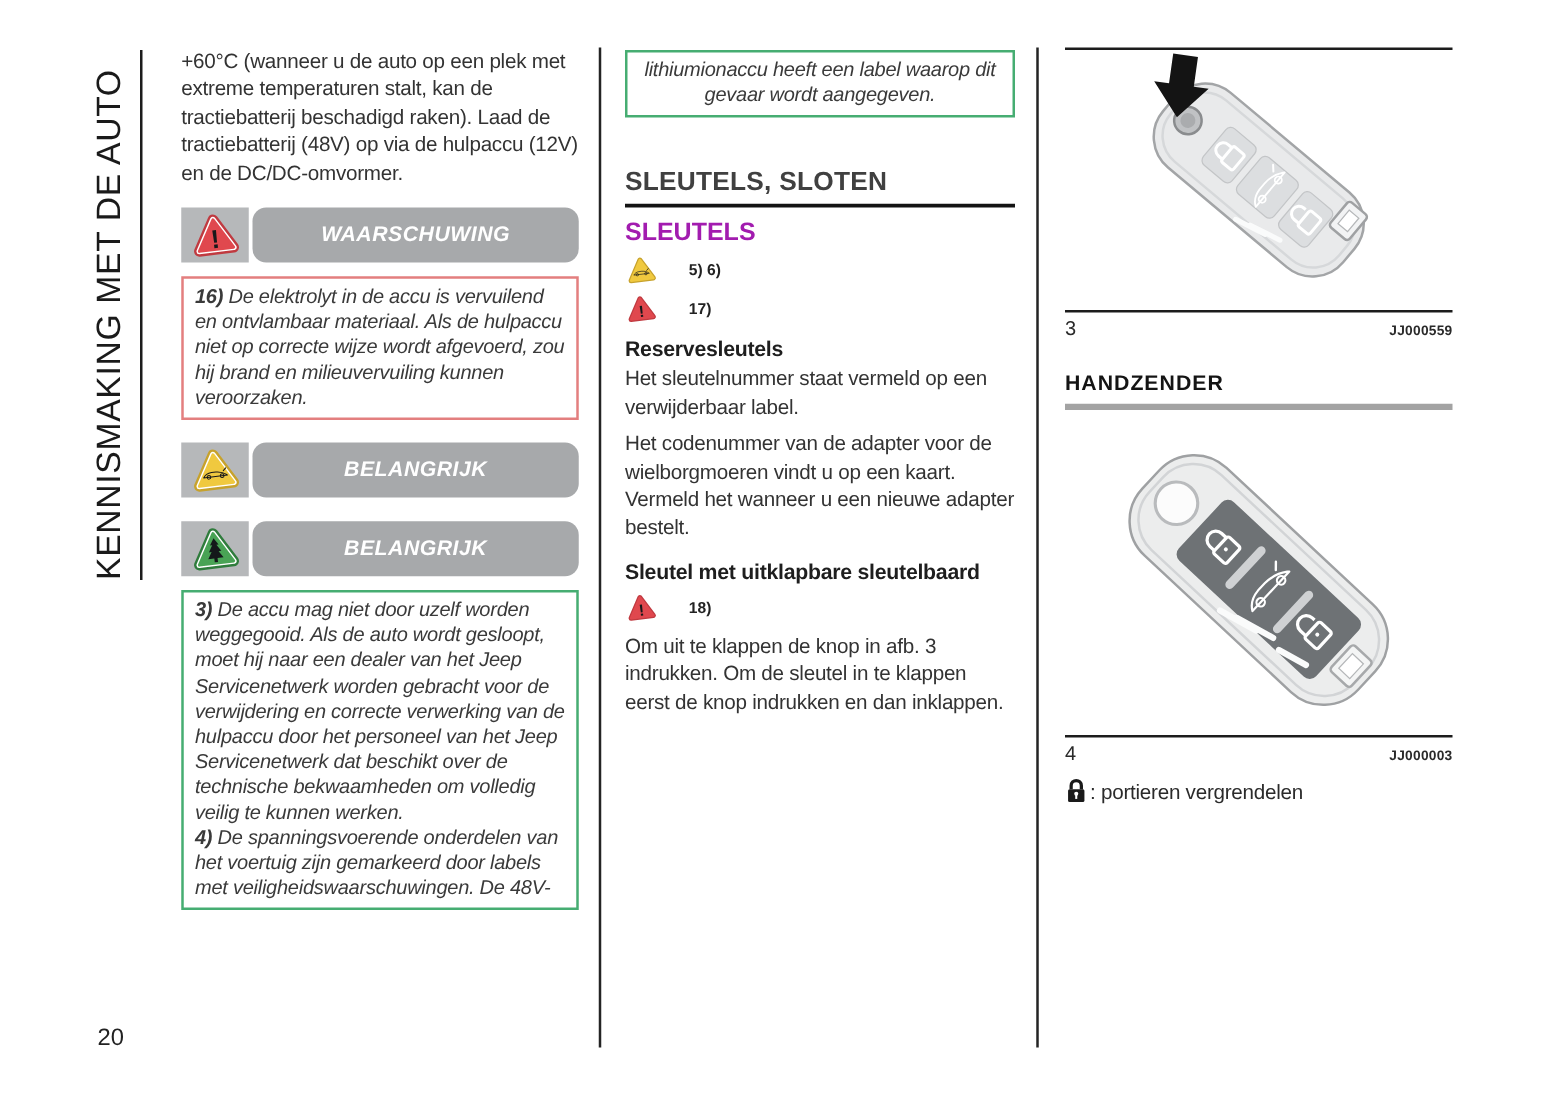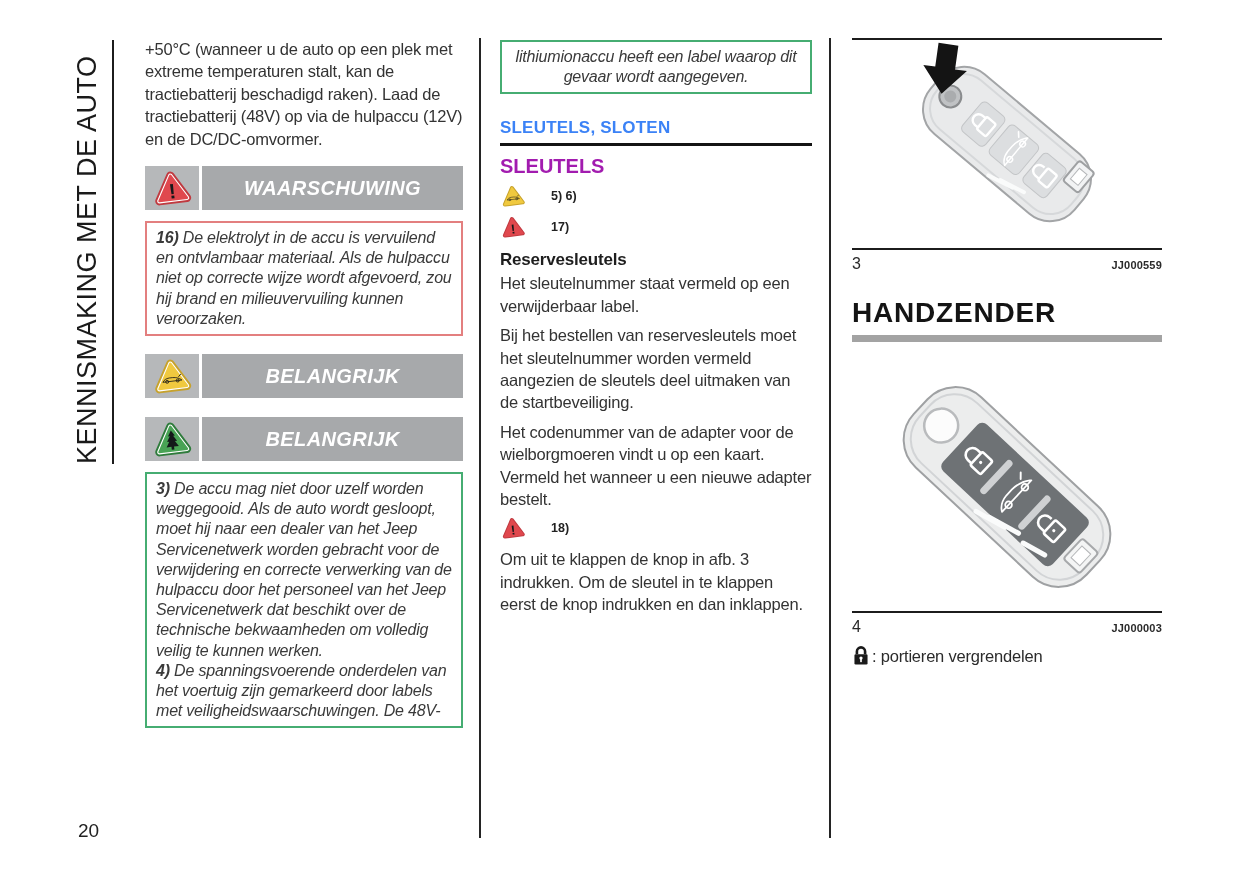--- a/index.html
+++ b/index.html
@@ -20,45 +20,45 @@
   
   .col{position:absolute;top:38px;}
   .col-left{left:145px;width:318px;}
   .col-mid{left:500px;width:312px;}
   .col-right{left:852px;width:310px;}
   .body-text{font-size:16.5px;line-height:22.4px;letter-spacing:-.2px;color:#333;margin:0;}
   
   .alert-header{display:flex;height:44px;margin-top:16px;}
   .alert-icon-cell{width:54px;background:#b6b8ba;display:flex;align-items:center;justify-content:center;margin-right:3px;}
   .alert-title-cell{flex:1;background:#a7a9ab;color:#fff;font-weight:bold;font-style:italic;
-    display:flex;align-items:center;justify-content:center;font-size:20px;letter-spacing:.4px;}
+    display:flex;align-items:center;justify-content:center;font-size:17px;letter-spacing:.4px;border-radius:11px;}
   
   .note-box{border:2px solid #999;padding:5px 9px;font-style:italic;margin-top:11px;}
   .note-red{border-color:#e37f7f;}
   .note-yellow{border-color:#e7c257;}
   .note-green{border-color:#46ad72;}
   .boxtext{font-size:16px;line-height:20.2px;letter-spacing:-.2px;color:#3a3a3a;margin:0;}
   .boxtext b{font-weight:bold;}
   
   .note-top{margin-top:2px;text-align:center;}
-  .section-title{font-size:17px;font-weight:800;color:#3b82f6;letter-spacing:.2px;margin:24px 0 0 0;
+  .section-title{font-size:21px;font-weight:800;color:#404040;letter-spacing:.2px;margin:40px 0 0 0;
     border-bottom:3px solid #141414;padding-bottom:5px;}
   .sub-title{font-size:20px;font-weight:800;color:#a21caf;margin:9px 0 0 0;}
   .iconrow{display:flex;align-items:center;gap:25px;margin-top:5px;height:26px;
     font-size:12.5px;font-weight:bold;color:#222;}
   .bold-head{font-size:17px;font-weight:bold;color:#1e1e1e;margin:10px 0 0 0;letter-spacing:-.2px;}
   .para{font-size:16.5px;line-height:22.4px;letter-spacing:-.2px;color:#333;margin:7px 0 0 0;}
   
   .figure{position:relative;border-top:2px solid #1c1c1c;border-bottom:2px solid #1c1c1c;height:208px;}
   .figure2{position:relative;border-bottom:2px solid #1c1c1c;height:246px;}
   .figlabels{display:flex;justify-content:space-between;align-items:baseline;margin-top:5px;}
   .fignum{font-size:16px;color:#2a2a2a;}
   .figcode{font-size:11px;font-weight:bold;color:#2a2a2a;letter-spacing:.2px;}
-  .hand-title{font-size:28px;font-weight:800;color:#141414;letter-spacing:.8px;margin-top:24px;
-    border-bottom:7px solid #a3a3a3;padding-bottom:6px;}
+  .hand-title{font-size:17px;font-weight:800;color:#141414;letter-spacing:.8px;margin-top:24px;
+    border-bottom:5px solid #a3a3a3;padding-bottom:6px;}
   .legend{margin-top:9px;font-size:16.5px;line-height:22px;letter-spacing:-.2px;color:#2b2b2b;}
   .legend-item{margin-top:6px;}
   .legend-item svg{vertical-align:-5px;margin-right:2px;}
   .keysvg{position:absolute;}
   .hidden-defs{position:absolute;width:0;height:0;overflow:hidden;}
 </style>
 </head>
 <body>
 
 <svg class="hidden-defs" aria-hidden="true">
@@ -75,21 +75,21 @@
 <div class="page">
 
   <div class="sidebar-rule"></div>
   <div class="sidebar-title">KENNISMAKING MET DE AUTO</div>
   <div class="page-number">20</div>
 
   <div class="divider d1"></div>
   <div class="divider d2"></div>
 
   <div class="col col-left">
-    <p class="body-text">+50°C (wanneer u de auto op een plek met extreme temperaturen stalt, kan de tractiebatterij beschadigd raken). Laad de tractiebatterij (48V) op via de hulpaccu (12V) en de DC/DC-omvormer.</p>
+    <p class="body-text">+60°C (wanneer u de auto op een plek met extreme temperaturen stalt, kan de tractiebatterij beschadigd raken). Laad de tractiebatterij (48V) op via de hulpaccu (12V) en de DC/DC-omvormer.</p>
 
     <div class="alert-header">
       <div class="alert-icon-cell">
         <svg viewBox="0 0 52 48" width="40" height="38">
           <g transform="rotate(-7 26 26)">
             <path d="M26 8 L44 39 L8 39 Z" fill="none" stroke="#c03a40" stroke-width="11" stroke-linejoin="round"></path>
             <path d="M26 8 L44 39 L8 39 Z" fill="none" stroke="#ffffff" stroke-width="6" stroke-linejoin="round"></path>
             <path d="M26 8 L44 39 L8 39 Z" fill="#e0484e" stroke="#e0484e" stroke-width="3" stroke-linejoin="round"></path>
             <text x="26" y="37.5" text-anchor="middle" font-size="27" font-weight="bold" fill="#17181a" font-family="Liberation Sans, sans-serif">!</text>
           </g>
@@ -158,23 +158,23 @@
           <path d="M26 8 L44 39 L8 39 Z" fill="none" stroke="#c03a40" stroke-width="8" stroke-linejoin="round"></path>
           <path d="M26 8 L44 39 L8 39 Z" fill="#e0484e" stroke="#e0484e" stroke-width="4" stroke-linejoin="round"></path>
           <text x="26" y="37" text-anchor="middle" font-size="26" font-weight="bold" fill="#17181a" font-family="Liberation Sans, sans-serif">!</text>
         </g>
       </svg>
       <span>17)</span>
     </div>
 
     <h3 class="bold-head">Reservesleutels</h3>
     <p class="para" style="margin-top:2px">Het sleutelnummer staat vermeld op een verwijderbaar label.</p>
-    <p class="para">Bij het bestellen van reservesleutels moet het sleutelnummer worden vermeld aangezien de sleutels deel uitmaken van de startbeveiliging.</p>
     <p class="para">Het codenummer van de adapter voor de wielborgmoeren vindt u op een kaart. Vermeld het wanneer u een nieuwe adapter bestelt.</p>
 
+    <h3 class="bold-head" style="margin-top:14px">Sleutel met uitklapbare sleutelbaard</h3>
     <div class="iconrow">
       <svg viewBox="0 0 52 48" width="26" height="24">
         <g transform="rotate(-7 26 26)">
           <path d="M26 8 L44 39 L8 39 Z" fill="none" stroke="#c03a40" stroke-width="8" stroke-linejoin="round"></path>
           <path d="M26 8 L44 39 L8 39 Z" fill="#e0484e" stroke="#e0484e" stroke-width="4" stroke-linejoin="round"></path>
           <text x="26" y="37" text-anchor="middle" font-size="26" font-weight="bold" fill="#17181a" font-family="Liberation Sans, sans-serif">!</text>
         </g>
       </svg>
       <span>18)</span>
     </div>

